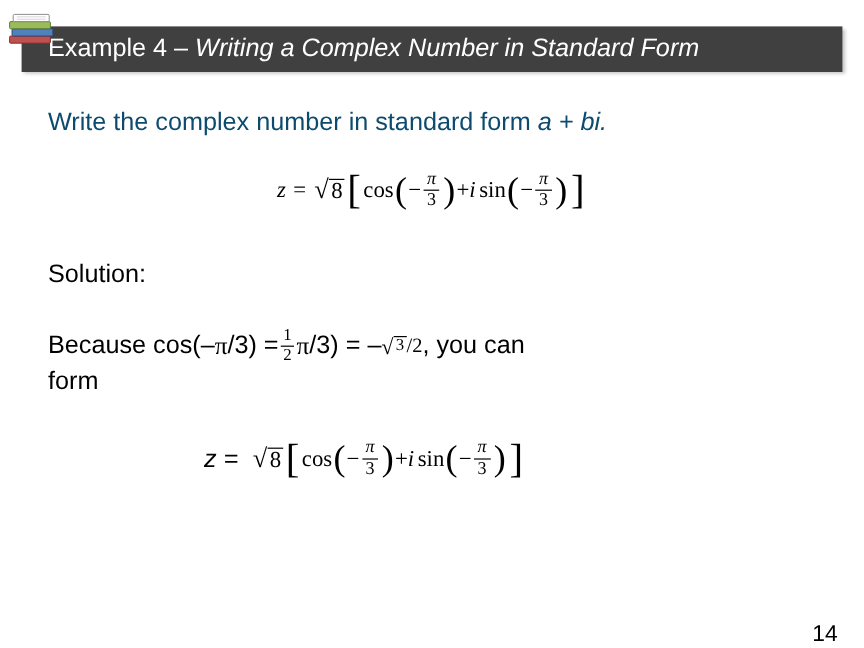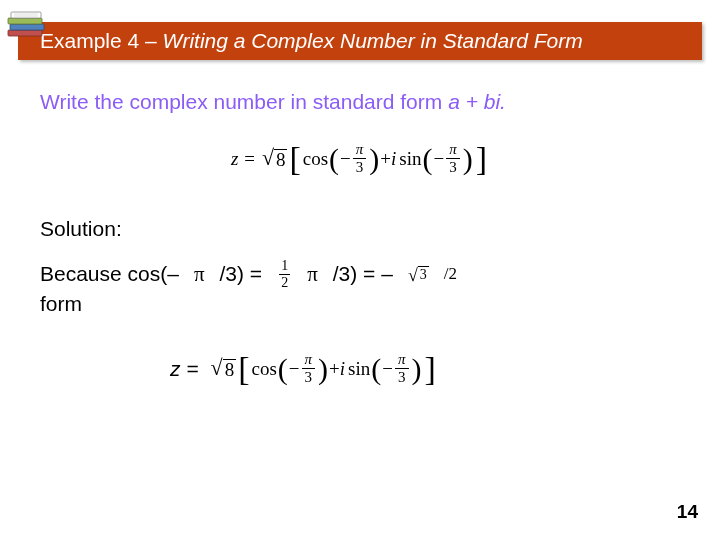--- a/index.html
+++ b/index.html
@@ -22,86 +22,86 @@
     top: 8px;
     left: 6px;
     z-index: 2;
   }
   .title-bar {
     position: absolute;
     top: 22px;
     left: 18px;
     width: 684px;
     height: 38px;
-    background: #c2410c;
+    background: #404040;
     display: flex;
     align-items: center;
     padding-left: 22px;
     box-shadow: 2px 2px 3px rgba(0,0,0,0.25);
   }
   .title-text {
     color: #ffffff;
     font-size: 21px;
   }
   .title-text .ex-label { font-style: normal; }
   .title-text .ex-desc { font-style: italic; }
   .body-area {
     position: absolute;
     top: 90px;
     left: 40px;
     width: 640px;
   }
   .prompt-line {
     font-size: 21px;
-    color: #8b5cf6;
+    color: #0c4a6e;
     margin-bottom: 28px;
   }
   .prompt-line .abi { font-style: italic; }
   .eq-row {
     display: flex;
     justify-content: center;
     margin-bottom: 42px;
   }
   .solution-head {
     font-size: 21px;
     color: #000;
-    margin-bottom: 18px;
+    margin-bottom: 32px;
   }
   .explain-line {
     font-size: 21px;
     color: #000;
     line-height: 1.35;
     display: block;
   }
   .explain-line .mline {
     display: inline-flex;
     align-items: center;
     flex-wrap: wrap;
-    gap: 15px;
+    gap: 0;
   }
   .explain-line .sym { font-family: 'Times New Roman', serif; }
   .eq2-row {
     display: flex;
     justify-content: flex-start;
     margin-top: 34px;
     padding-left: 130px;
     align-items: center;
   }
   .zeq {
     font-size: 21px;
     font-style: italic;
     font-family: Arial, sans-serif;
     margin-right: 12px;
   }
   .page-num {
     position: absolute;
-    bottom: 17px;
+    bottom: 0;
     right: 22px;
     font-size: 19px;
-    font-weight: bold;
+    font-weight: normal;
     color: #000;
   }
 
   
   .formula {
     font-family: 'Times New Roman', serif;
     font-size: 19px;
     display: inline-flex;
     align-items: center;
   }
@@ -240,20 +240,21 @@
           <span class="num">1</span>
           <span class="den">2</span>
         </span>
           <span class="sym">π</span>
           <span>/3) = – </span>
         <span class="inline-sqrt">
           <span class="radical">√</span>
             <span class="radicand">3</span>
         </span>
           <span style="font-family:'Times New Roman',serif;font-size:17px;">/2</span>
+        <span>, you can</span>
       </span>
       <br>
       <span>form</span>
     </div>
 
     <div class="eq2-row">
       <span class="zeq">z =</span>
       <span class="formula">
         <span class="sqrt">
           <span class="radical">√</span>

